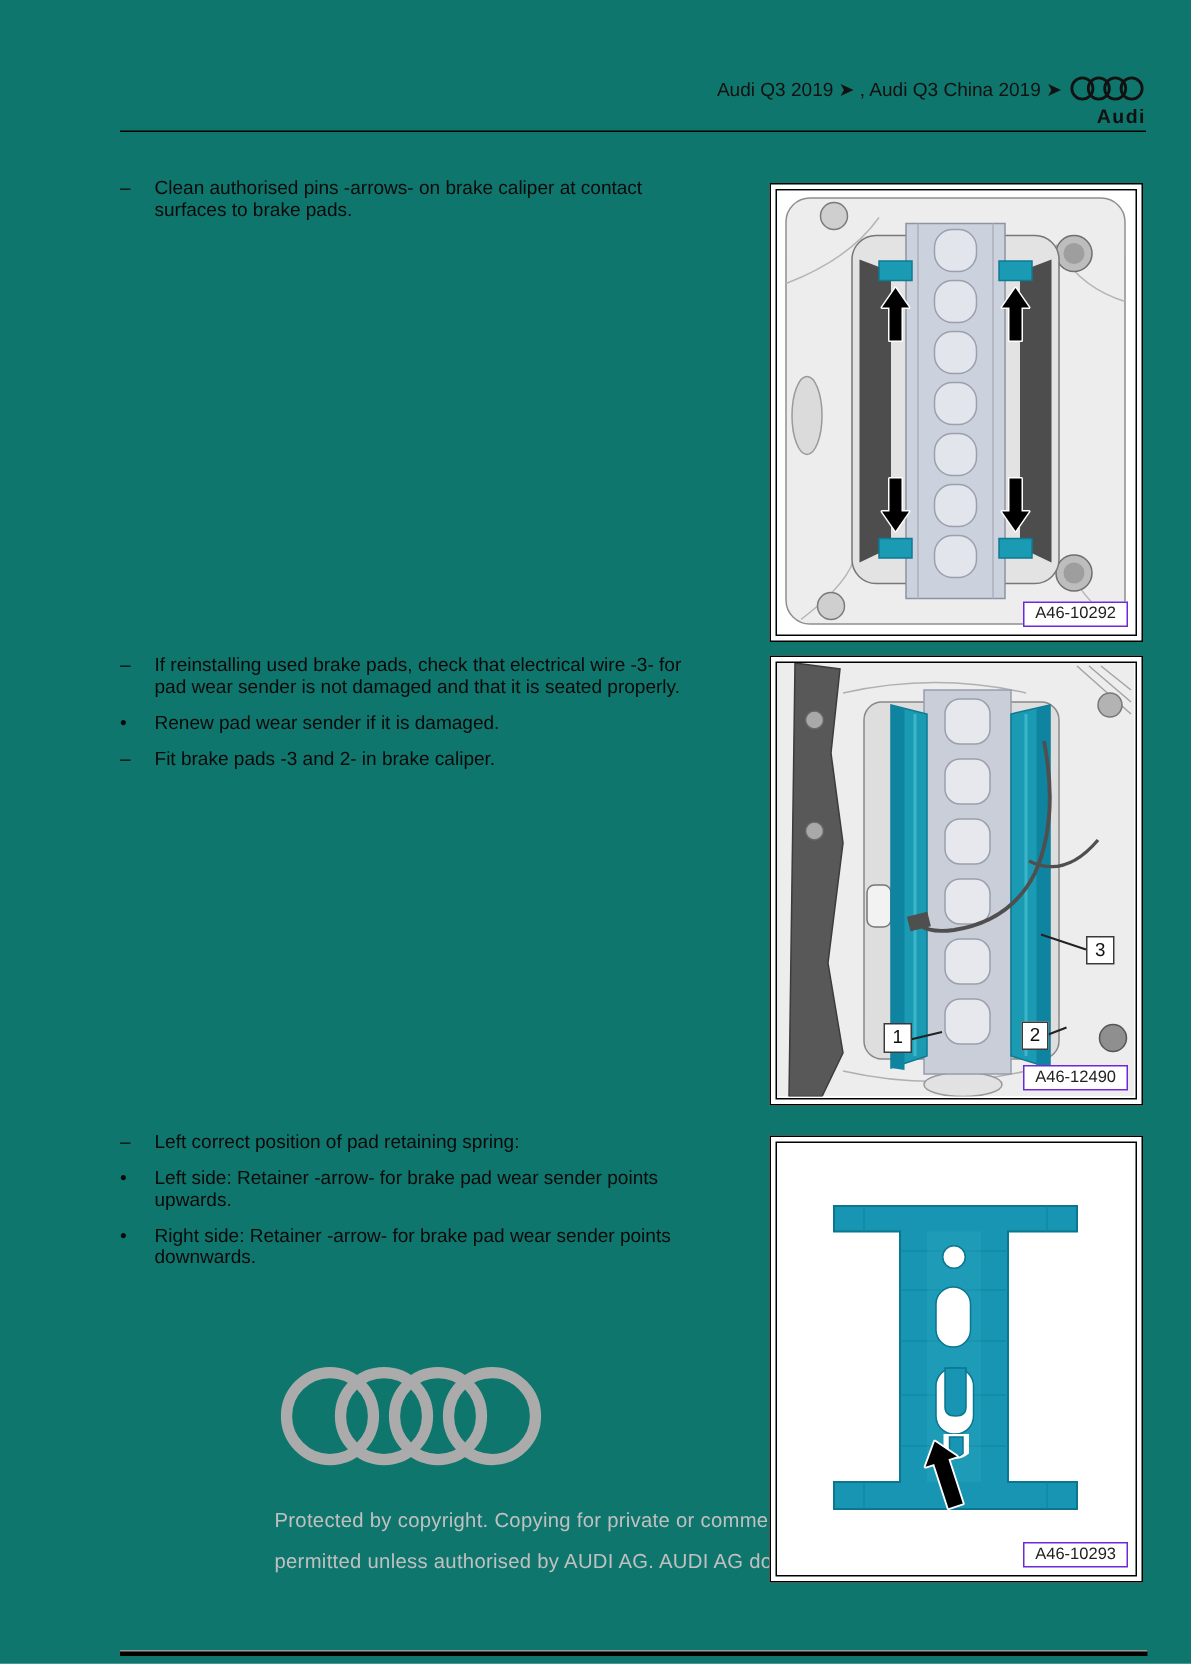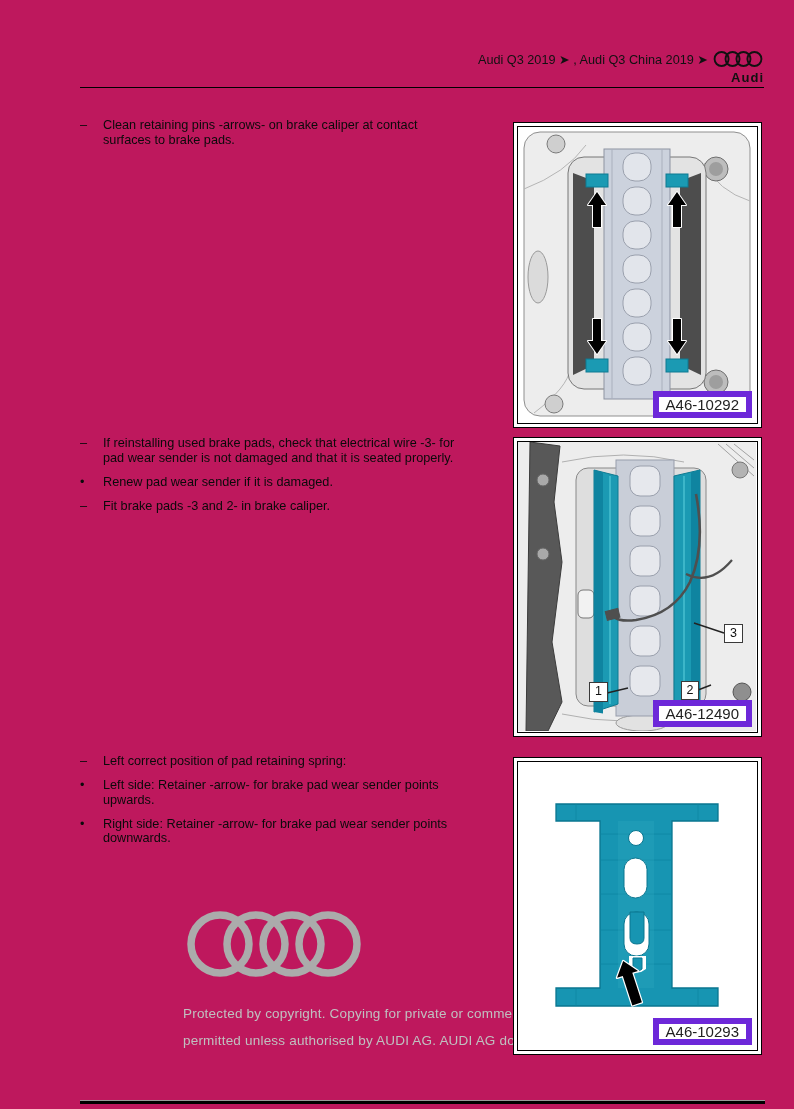--- a/index.html
+++ b/index.html
@@ -1,17 +1,17 @@
 <!DOCTYPE html>
 <html><head>
 <meta charset="utf-8">
 <style>
   html,body{margin:0;padding:0;}
   body{width:794px;height:1109px;background:#fff;font-family:"Liberation Sans",sans-serif;color:#000;}
-  .page{position:relative;width:794px;height:1109px;background:#be185d;overflow:hidden;}
+  .page{position:relative;width:794px;height:1109px;background:#0f766e;overflow:hidden;}
 
   
   .hdr-text{position:absolute;top:52px;right:86px;text-align:right;font-size:12.7px;line-height:17px;color:#111;}
   .brand{position:absolute;top:49px;right:30px;width:52px;text-align:right;}
   .brand svg{display:block;margin:0 auto;}
   .brand-word{font-size:13px;font-weight:bold;letter-spacing:1px;color:#111;margin-top:1px;}
   .hdr-rule{position:absolute;top:87px;left:80px;width:684px;border-top:1.6px solid #000;}
 
   
   .tblock{position:absolute;left:80px;font-size:12.7px;line-height:14.6px;color:#0a0a0a;}
@@ -22,21 +22,21 @@
   #block1{top:118px;width:383px;}
   #block2{top:436px;width:398px;}
   #block3{top:754px;width:398px;}
 
   
   .figure{position:absolute;left:513px;width:249px;border:1.5px solid #000;background:#fff;box-sizing:border-box;padding:3px;z-index:3;}
   .fig-inner{position:relative;border:1px solid #000;width:100%;height:100%;box-sizing:border-box;overflow:hidden;background:#fff;}
   #fig1{top:122px;height:306px;}
   #fig2{top:437px;height:300px;}
   #fig3{top:757px;height:298px;}
-  .fig-label{position:absolute;right:5px;bottom:5px;background:#fff;border:6px solid #6d28d9;font-size:15px;line-height:13px;padding:1px 7px;color:#222;white-space:nowrap;}
+  .fig-label{position:absolute;right:5px;bottom:5px;background:#fff;border:1px solid #6d28d9;font-size:11px;line-height:13px;padding:1px 7px;color:#222;white-space:nowrap;}
   .callout{position:absolute;background:#fff;border:1px solid #3a3a3a;font-size:12.5px;line-height:16px;text-align:center;color:#111;}
   #c1{left:71px;top:240px;width:17px;height:18px;}
   #c2{left:163px;top:239px;width:16px;height:17px;}
   #c3{left:206px;top:182px;width:17px;height:17px;}
   .arrow-black{paint-order:stroke;}
 
   
   .wm-rings{position:absolute;left:187px;top:908px;z-index:1;}
   .wm-text{position:absolute;left:183px;top:1001px;font-size:13.5px;line-height:26.5px;color:#c0c0c0;z-index:1;letter-spacing:.2px;white-space:nowrap;}
 
@@ -58,21 +58,21 @@
       <circle cx="39" cy="12" r="9" fill="none" stroke="#111" stroke-width="2.4"></circle>
       <circle cx="53" cy="12" r="9" fill="none" stroke="#111" stroke-width="2.4"></circle>
     </svg>
     <div class="brand-word">Audi</div>
   </div>
   <div class="hdr-rule"></div>
 
   <div class="tblock" id="block1">
     <div class="titem">
       <div class="tmark">–</div>
-      <div class="ttext">Clean retaining pins -arrows- on brake caliper at contact surfaces to brake pads.</div>
+      <div class="ttext">Clean authorised pins -arrows- on brake caliper at contact surfaces to brake pads.</div>
     </div>
   </div>
 
   <div class="tblock" id="block2">
     <div class="titem">
       <div class="tmark">–</div>
       <div class="ttext">If reinstalling used brake pads, check that electrical wire -3- for pad wear sender is not damaged and that it is seated properly.</div>
     </div>
     <div class="titem">
       <div class="tmark">•</div>

